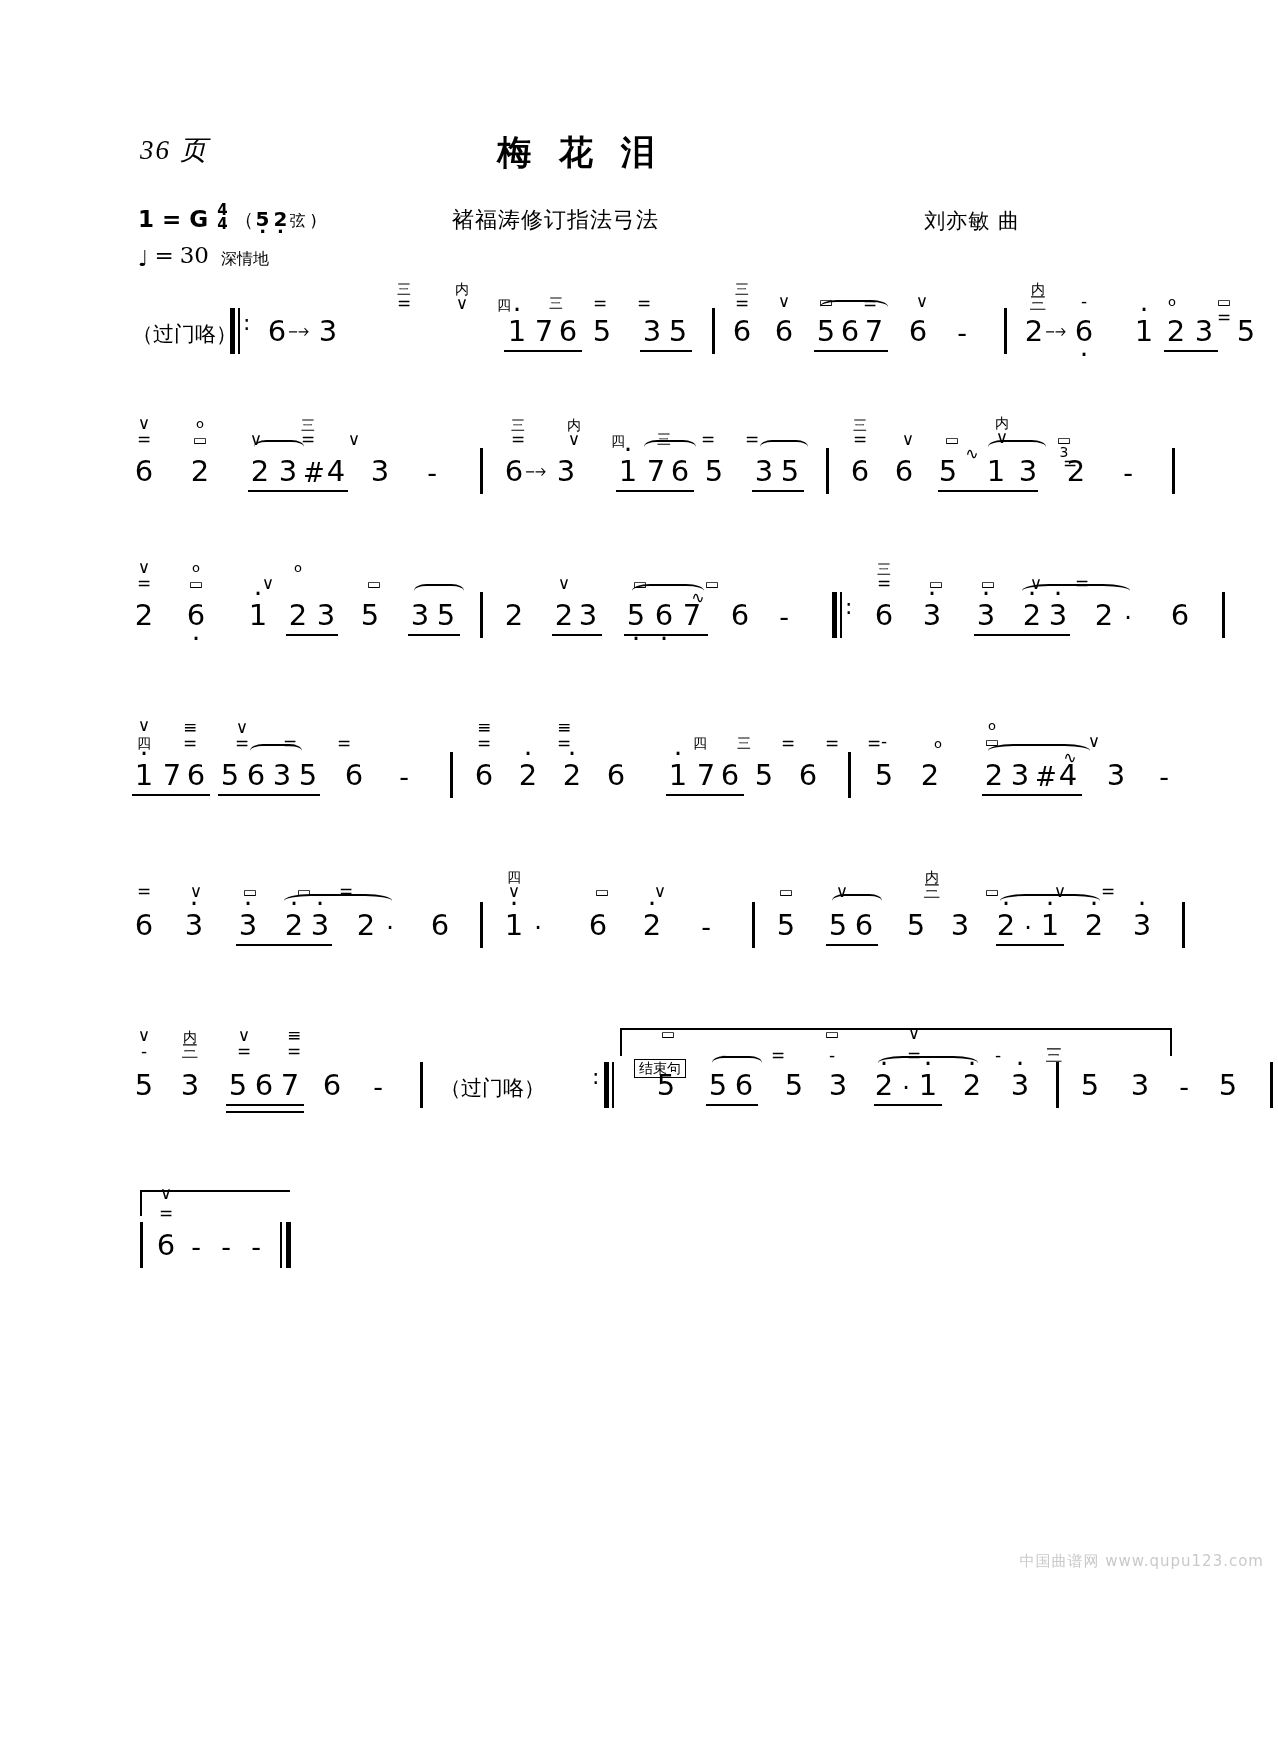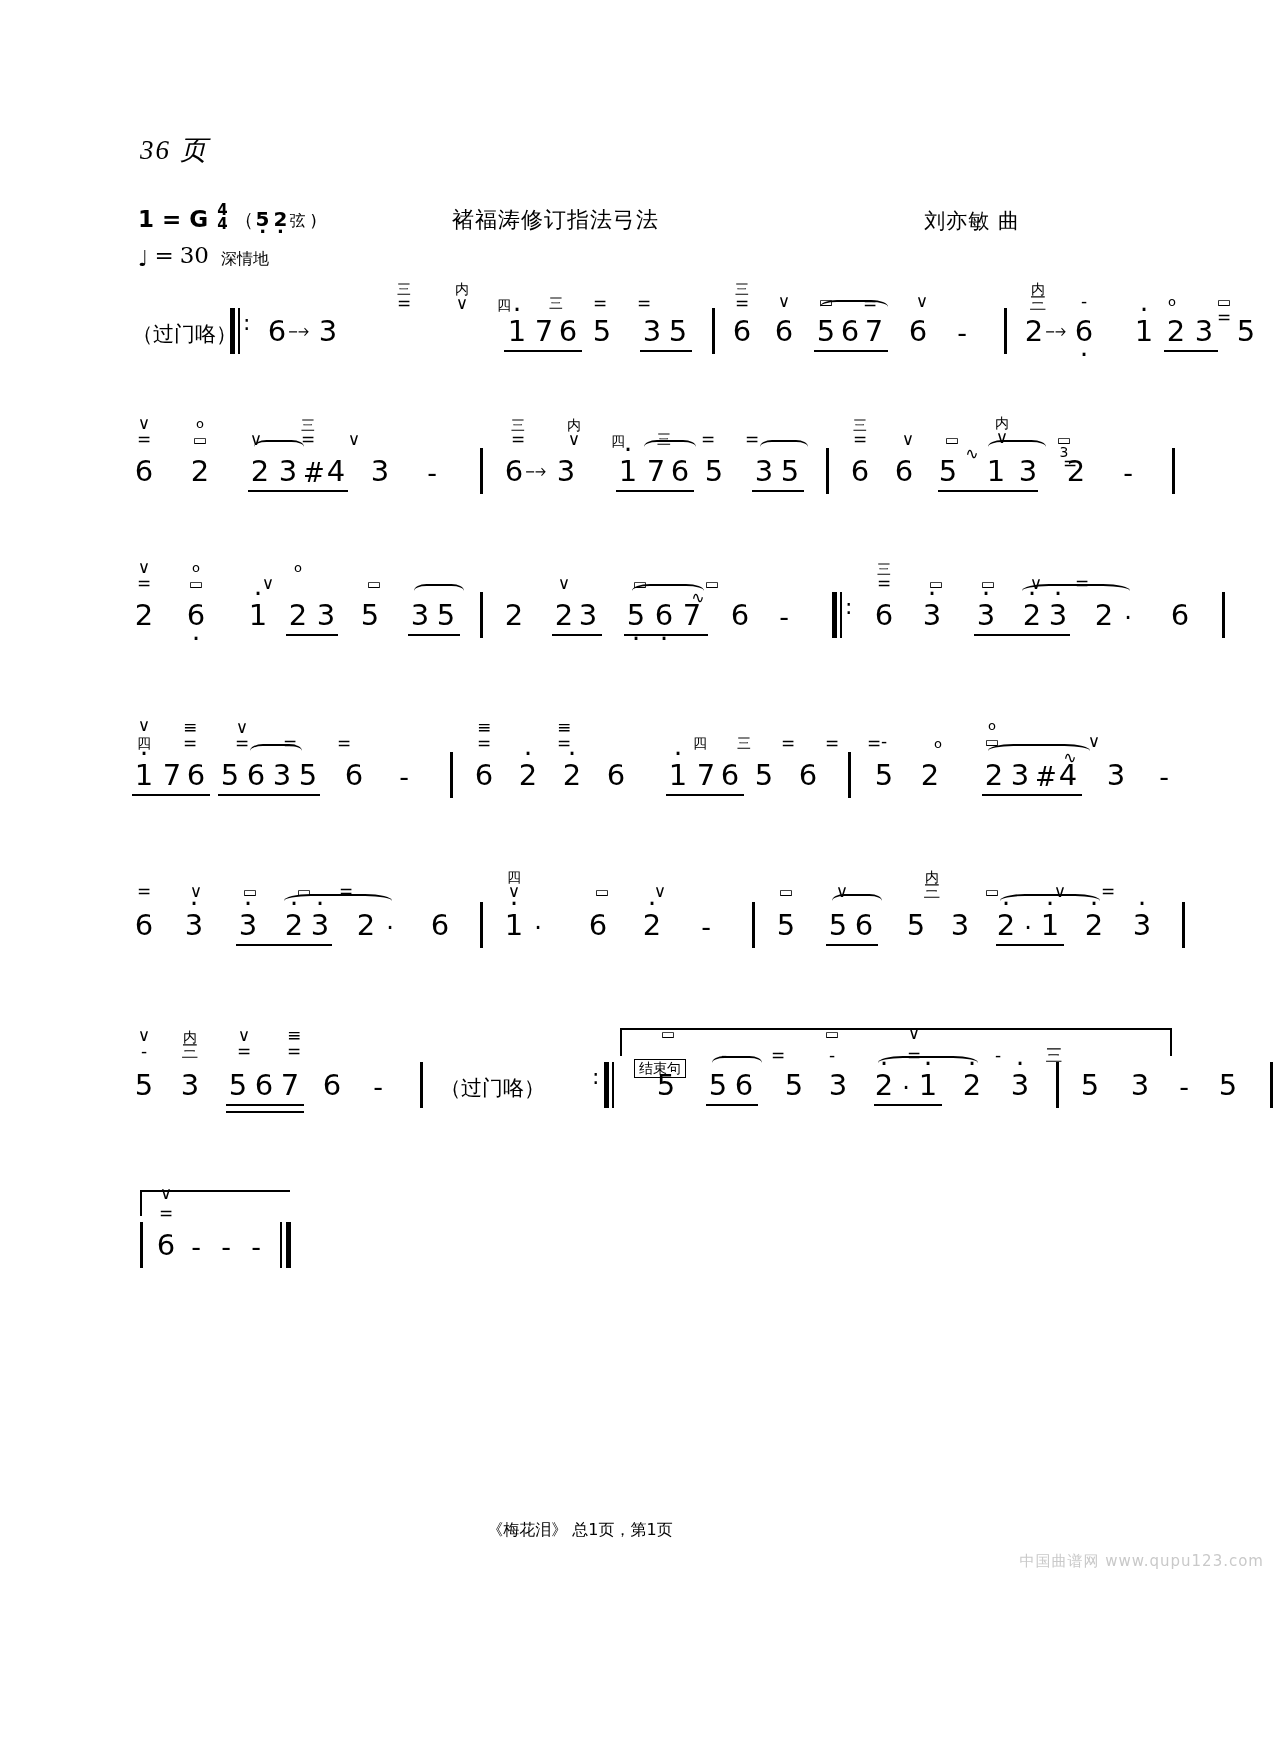--- a/index.html
+++ b/index.html
@@ -315,20 +315,21 @@
     color: #c9c9c9;
     letter-spacing: 1px;
   }
 </style>
 </head>
 <body>
 
 <div class="page">
 
   <div class="page-number">36 页</div>
+  <div class="title">梅 花 泪</div>
 
   <div class="keyblock">
     <div class="keyline1">
       <span class="k-1">1 = G</span>
       <span class="timesig">
         <span class="num">4</span>
         <span class="den">4</span>
       </span>
       <span class="strings">
         <span>（</span><span class="dotnote">5</span><span class="dotnote">2</span><span class="zh">弦 )</span>
@@ -773,18 +774,17 @@
       <span class="sym" style="left:94px;">-</span>
       <span class="sym" style="left:124px;">-</span>
 
       <span class="repeat end" style="left:148px;">
         <span class="thin" style="left:0;"></span>
           <span class="thick" style="left:6px;"></span>
       </span>
     </div>
   </div>
 
-  <div class="footer">《梅花泪》 总1页，第1页</div>
   <div class="watermark">
     <span>中国曲谱网 www.qupu123.com</span>
   </div>
 
 </div>
 
 </body></html>

